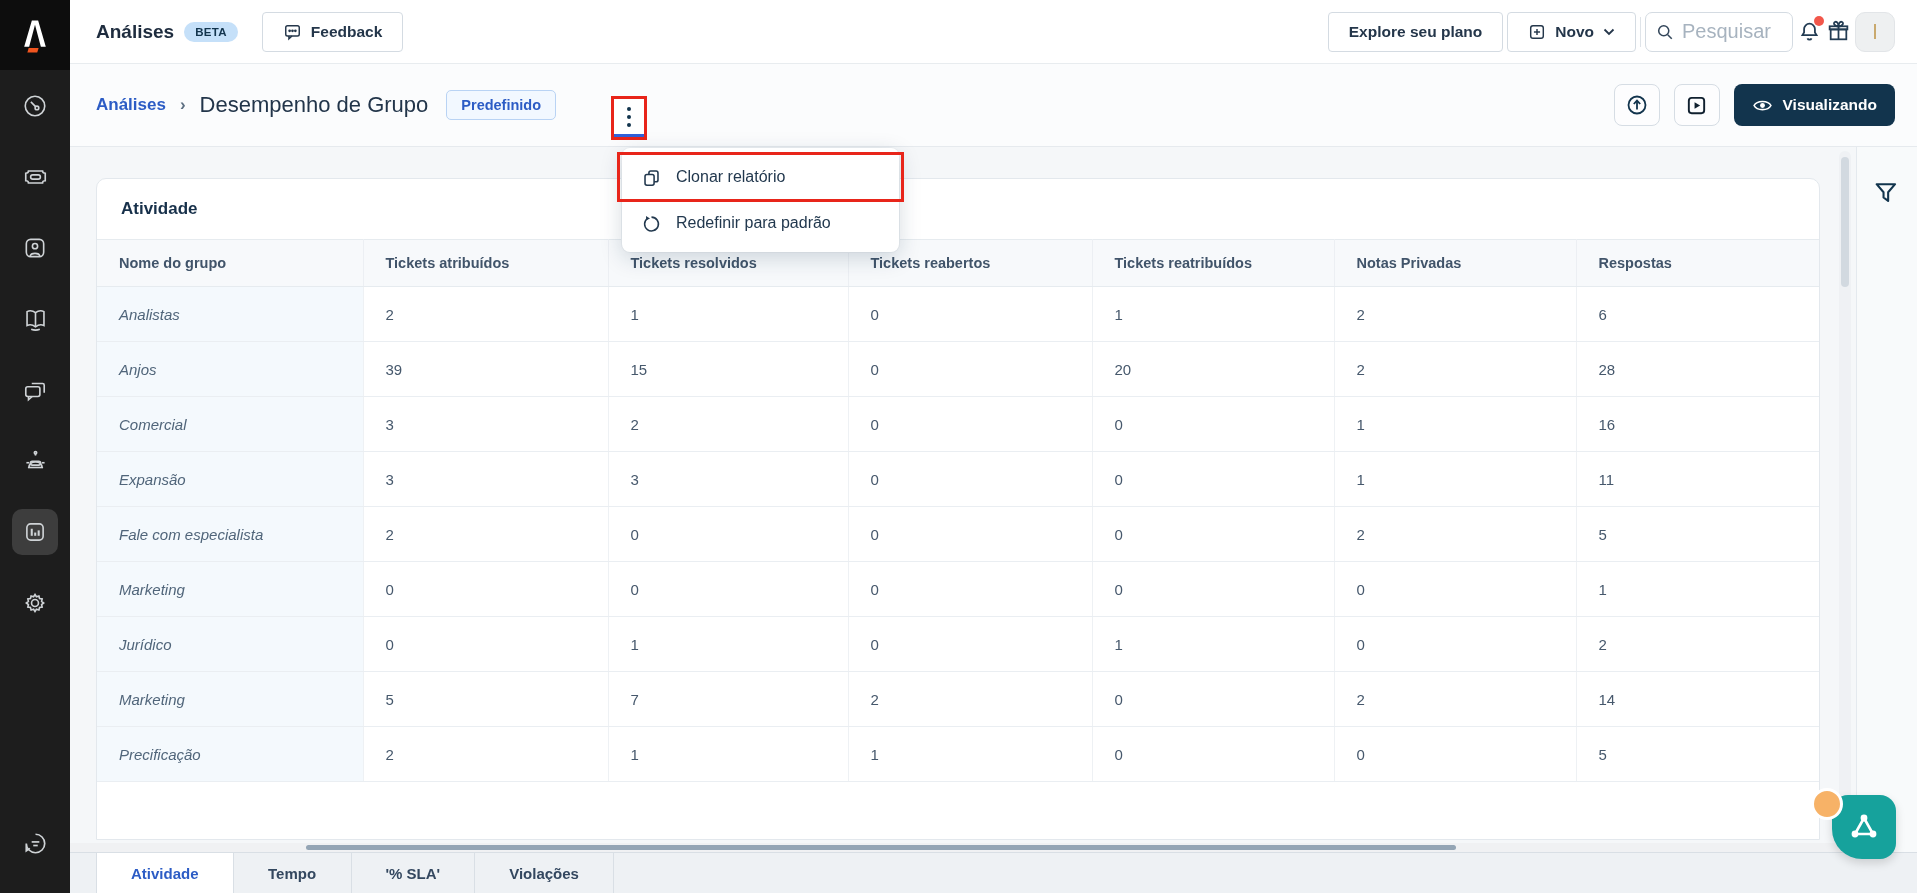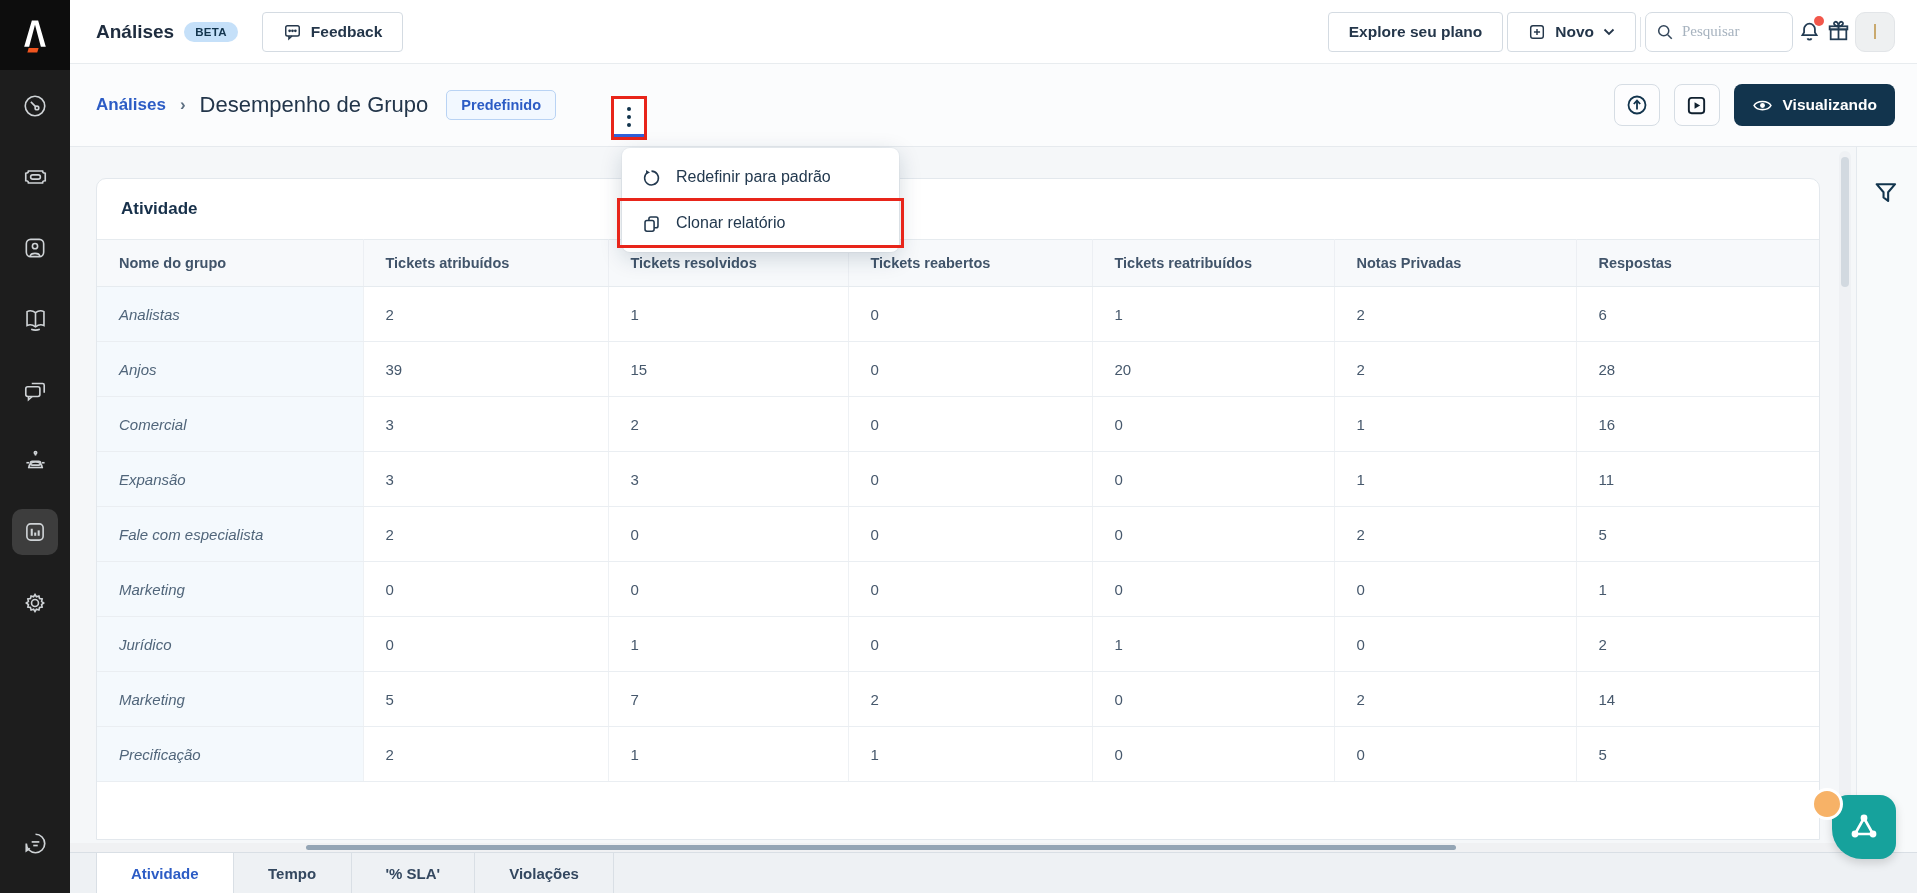--- a/index.html
+++ b/index.html
@@ -18,21 +18,21 @@
 
   
   .topbar { position:absolute; left:70px; top:0; right:0; height:64px; background:#ffffff; border-bottom:1px solid #e8ecef; display:flex; align-items:center; padding:0 22px 0 26px; z-index:20; }
   .app-title { font-size:19px; font-weight:700; color:#1e2c3e; }
   .beta-pill { margin-left:10px; background:#c5e0f9; color:#12344d; font-size:11.5px; font-weight:700; padding:4px 11px; border-radius:11px; letter-spacing:.3px; }
   .btn-light { display:inline-flex; align-items:center; gap:9px; height:40px; padding:0 20px; background:#fff; border:1px solid #d4dbe2; border-radius:4px; font-size:15.5px; font-weight:600; color:#24364a; cursor:pointer; }
   .feedback-btn { margin-left:24px; }
   .top-right { margin-left:auto; display:flex; align-items:center; gap:4px; }
   .vdivider { width:1px; height:30px; background:#dfe4e9; }
   .search-box { display:flex; align-items:center; gap:8px; width:148px; height:40px; border:1px solid #d4dbe2; border-radius:7px; padding:0 10px; background:#fff; }
-  .search-box input { border:none; outline:none; width:100px; font-size:15px; color:#33465a; font-family:Liberation Serif, serif; }
+  .search-box input { border:none; outline:none; width:100px; font-size:20px; color:#33465a; font-family:Liberation Sans, sans-serif; }
   .search-box input::placeholder { color:#a7b3bf; }
   .icon-plain { position:relative; background:none; border:none; cursor:pointer; display:flex; align-items:center; }
   .bell-dot { position:absolute; right:-2px; top:-3px; width:10px; height:10px; border-radius:50%; background:#f2574b; }
   .avatar-btn { width:40px; height:40px; border-radius:10px; background:#eef0f1; border:1px solid #e2e5e8; display:flex; align-items:center; justify-content:center; cursor:pointer; }
   .avatar-bar { width:2px; height:15px; background:#c9a96e; }
 
   
   .crumb-bar { position:absolute; left:70px; top:64px; right:0; height:83px; background:#fbfcfd; border-bottom:1px solid #e6eaee; display:flex; align-items:center; padding:0 22px 0 26px; z-index:15; }
   .crumb-left { display:flex; align-items:center; }
   .crumb-link { color:#2c5cc5; font-size:17px; font-weight:600; cursor:pointer; }
@@ -263,32 +263,32 @@
             <circle cx="11" cy="8" r="2.6" fill="#ffffff" stroke="none"></circle>
         </svg>
         <span>Visualizando</span>
       </button>
     </div>
   </div>
 
   <div class="dropdown">
     <div class="menu-item">
       <svg width="19" height="19" viewBox="0 0 22 22">
-        <path d="M6.5,5 a8,8 0 1 0 4.5,-1.4"></path>
-        <polygon points="4.6,2.2 4.9,7.2 9.3,5.2" fill="#22384e" stroke="none"></polygon>
-      </svg>
-      <span>Redefinir para padrão</span>
-    </div>
-    <div class="menu-item">
-      <svg width="19" height="19" viewBox="0 0 22 22">
         <rect x="8" y="3.5" width="10.5" height="12.5" rx="2.2"></rect>
         <rect x="3.5" y="7.5" width="10.5" height="12.5" rx="2.2" fill="#ffffff"></rect>
       </svg>
       <span>Clonar relatório</span>
       <span class="red-box"></span>
+    </div>
+    <div class="menu-item">
+      <svg width="19" height="19" viewBox="0 0 22 22">
+        <path d="M6.5,5 a8,8 0 1 0 4.5,-1.4"></path>
+        <polygon points="4.6,2.2 4.9,7.2 9.3,5.2" fill="#22384e" stroke="none"></polygon>
+      </svg>
+      <span>Redefinir para padrão</span>
     </div>
   </div>
 
   <main class="content">
     <div class="card">
       <div class="card-title">Atividade</div>
       <table class="report">
         <colgroup>
           <col style="width:266px">
             <col style="width:245px">

